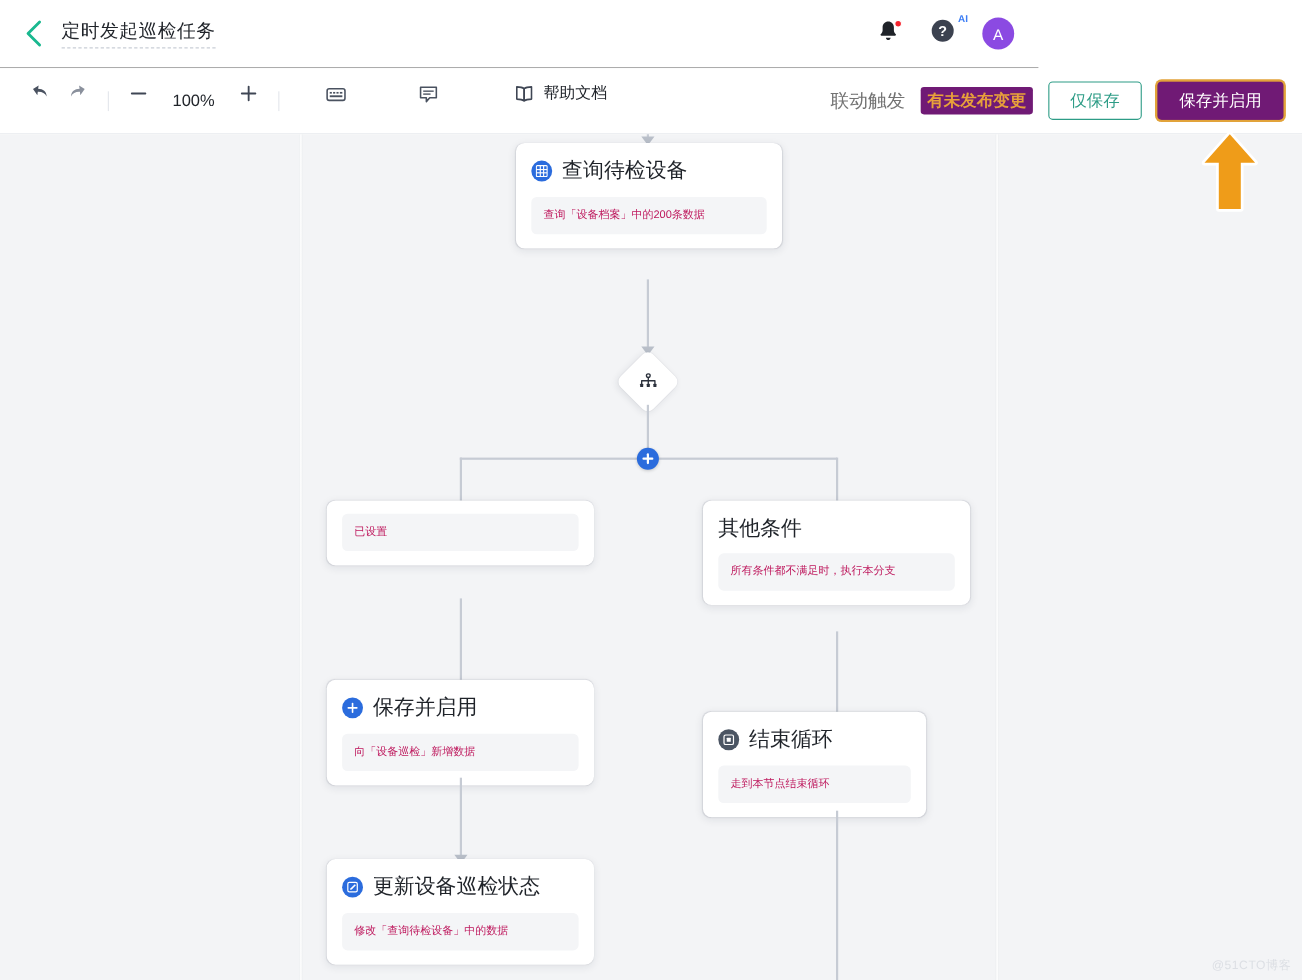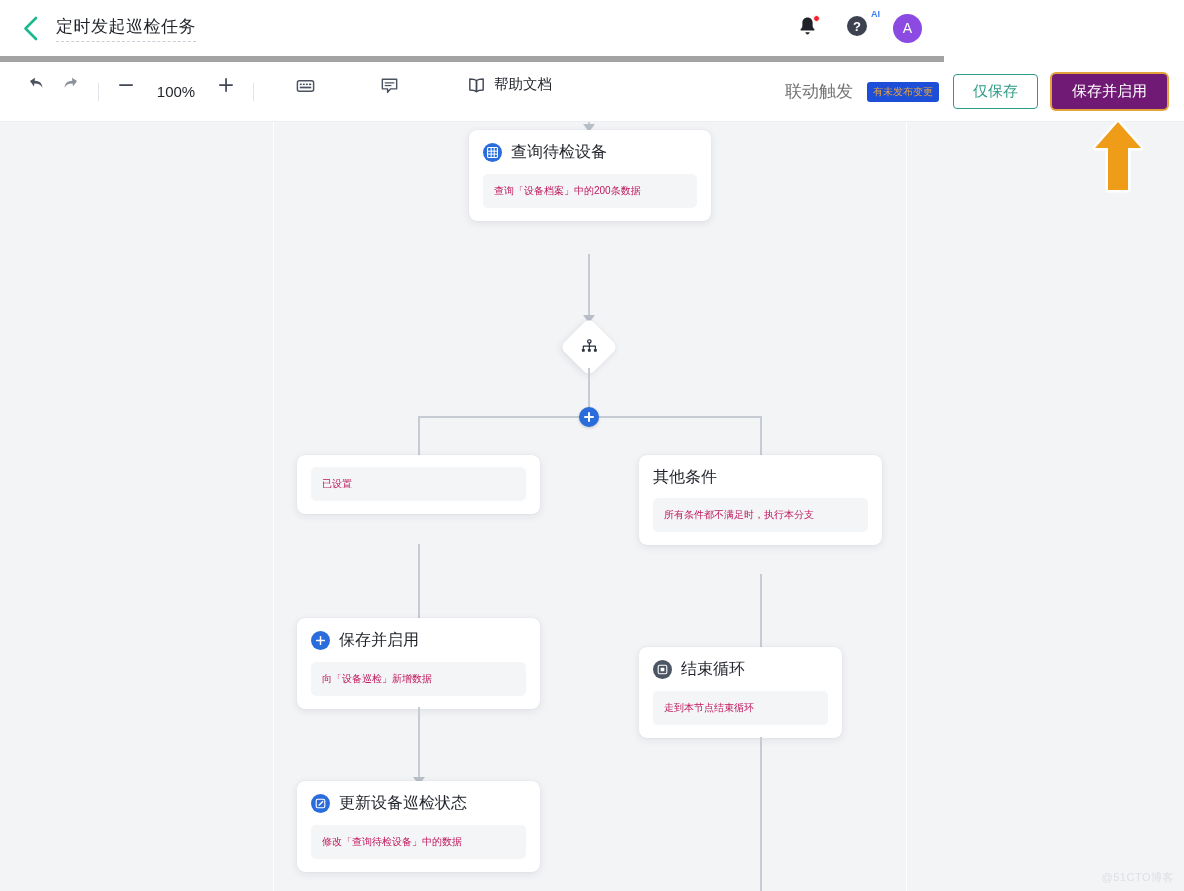--- a/index.html
+++ b/index.html
@@ -9,21 +9,21 @@
     background: #ffffff;
     overflow: hidden;
   }
   #app { position: relative; width: 1184px; height: 891px; }
 
   
   .header {
     position: absolute; top: 0; left: 0; width: 944px; height: 62px;
     background: #ffffff;
     display: flex; align-items: center;
-    border-bottom: 6px solid #a3a3a3;
+    border-bottom: 1px solid #a3a3a3;
   }
   .back-btn {
     width: 44px; height: 44px; margin-left: 8px;
     display: flex; align-items: center; justify-content: center;
     cursor: pointer;
   }
   .back-btn svg { display: block; }
   .page-title {
     font-size: 17px; color: #1f2329; letter-spacing: .5px;
     border-bottom: 1px dashed #c9ced6;
@@ -74,22 +74,22 @@
   .tb-sep { width: 1px; height: 18px; background: #e3e6eb; margin: 0 8px; }
   .toolbar-left { display: flex; align-items: center; padding-left: 18px; gap: 2px; }
   .toolbar-right {
     margin-left: auto; display: flex; align-items: center; gap: 14px;
     padding-right: 17px;
   }
   .link-text {
     font-size: 17px; color: #737373; cursor: pointer; white-space: nowrap;
   }
   .badge-unpublished {
-    font-size: 10px; color: #e8a13a; background: #1d4ed8;
-    padding: 3px 6px; border-radius: 3px; white-space: nowrap;
+    font-size: 15px; color: #e8a13a; background: #701a75;
+    padding: 3px 6px; border-radius: 3px; white-space: nowrap; font-weight: bold;
   }
   .btn {
     height: 35px; padding: 0 19px; border-radius: 4px;
     font-size: 15px; display: flex; align-items: center; justify-content: center;
     cursor: pointer; white-space: nowrap; border: 1px solid transparent;
   }
   .btn-ghost { background: #fff; color: #2d9c86; border-color: #2d9c86; }
   .btn-primary {
     background: #701a75; color: #ffffff;
     box-shadow: 0 0 0 2px #e2a33a;
@@ -114,21 +114,21 @@
   }
 
   
   .node {
     position: absolute; background: #ffffff; border-radius: 8px;
     box-shadow: 0 2px 8px rgba(25,35,60,.09), 0 0 1px rgba(25,35,60,.12);
     padding: 12px 14px 13px 14px;
   }
   .node-head {
     display: flex; align-items: center; gap: 9px;
-    font-size: 16px; color: #1f2329; margin-bottom: 11px;
+    font-size: 19px; color: #1f2329; margin-bottom: 11px;
     white-space: nowrap;
   }
   .node-icon {
     width: 19px; height: 19px; border-radius: 50%;
     display: flex; align-items: center; justify-content: center;
     flex: 0 0 19px;
   }
   .ic-blue { background: #2b6cdd; }
   .ic-dark { background: #4b5563; }
   .node-body {

